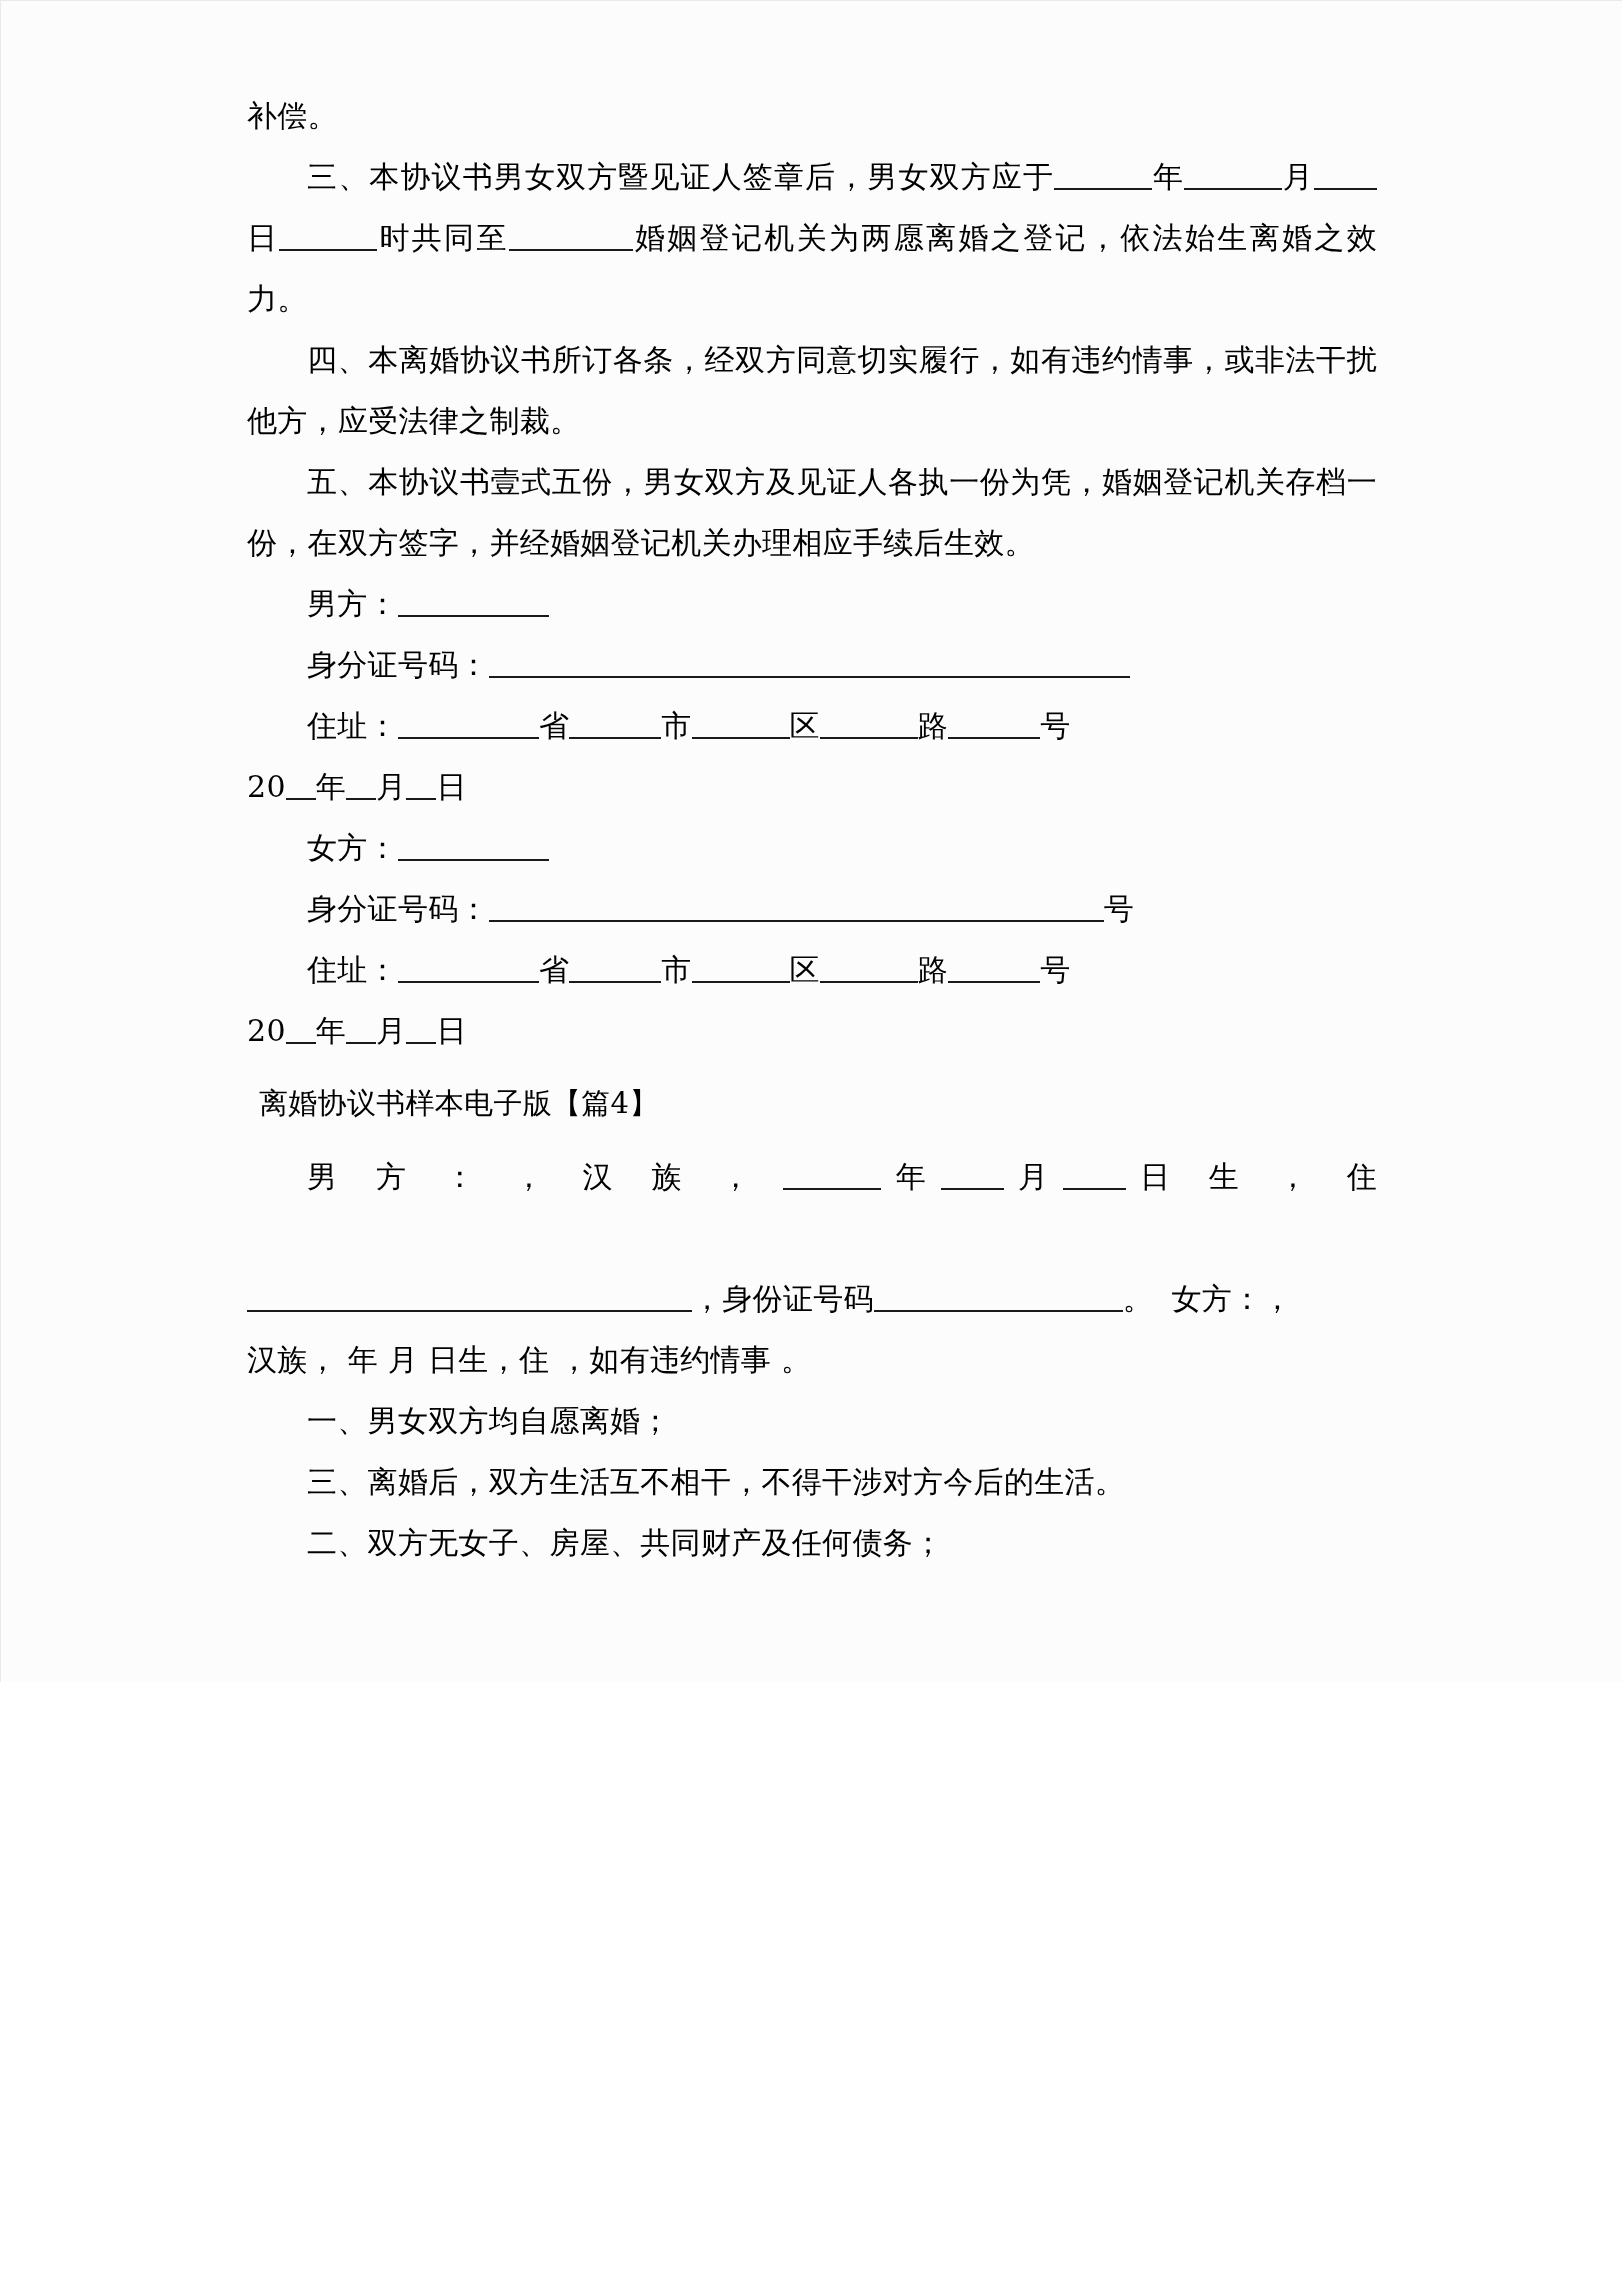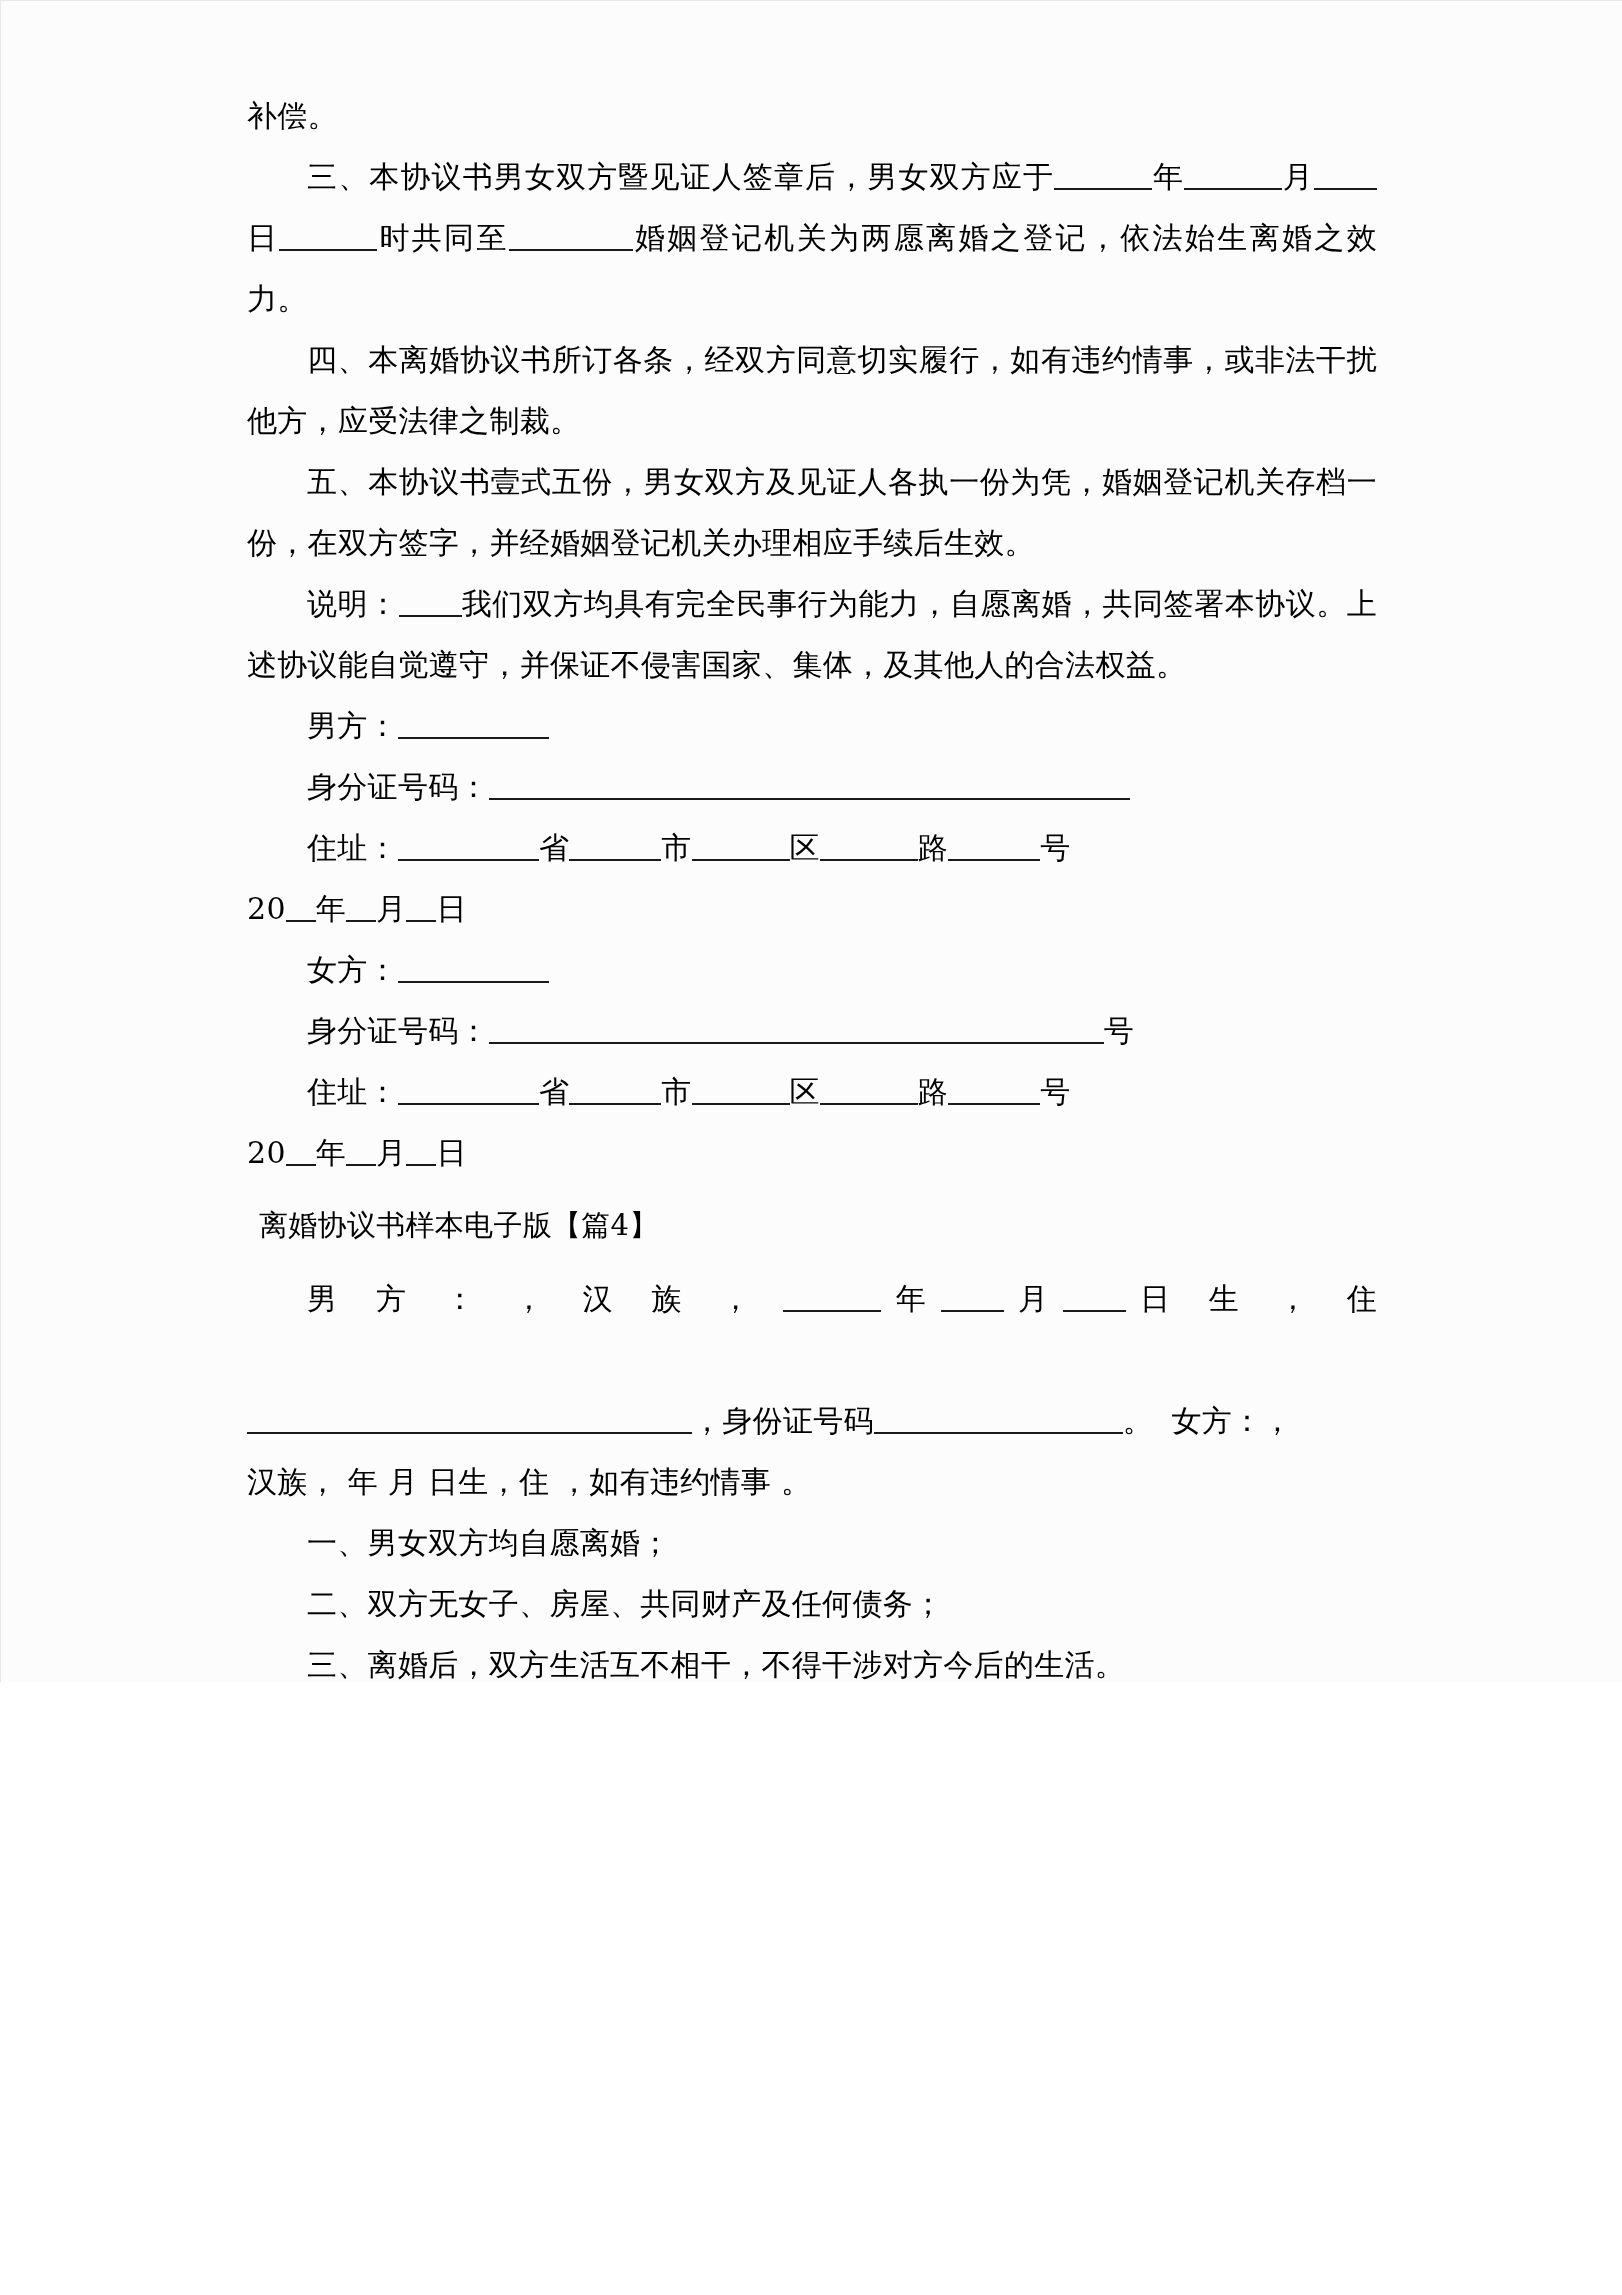--- a/index.html
+++ b/index.html
@@ -92,21 +92,20 @@
   <div class="content">
 
     <p class="noindent"><span>补偿。</span></p>
 
     <p class="indent"><span>三、本协议书男女双方暨见证人签章后，男女双方应于</span><span class="u u-l"></span><span>年</span><span class="u u-l"></span><span>月</span><span class="u u-m"></span><span>日</span><span class="u u-l"></span><span>时共同至</span><span class="u u-xl"></span><span>婚姻登记机关为两愿离婚之登记，依法始生离婚之效力。</span></p>
 
     <p class="indent"><span>四、本离婚协议书所订各条，经双方同意切实履行，如有违约情事，或非法干扰他方，应受法律之制裁。</span></p>
 
     <p class="indent"><span>五、本协议书壹式五份，男女双方及见证人各执一份为凭，婚姻登记机关存档一份，在双方签字，并经婚姻登记机关办理相应手续后生效。</span></p>
 
-    <p class="indent"><span>说明：</span><span class="u u-m"></span><span>我们双方均具有完全民事行为能力，自愿离婚，共同签署本协议。上述协议能自觉遵守，并保证不侵害国家、集体，及其他人的合法权益。</span></p>
 
     <p class="indent"><span>男方：</span><span class="u u-name"></span></p>
 
     <p class="indent"><span>身分证号码：</span><span class="u u-id"></span></p>
 
     <p class="indent"><span>住址：</span><span class="u u-addr"></span><span>省</span><span class="u u-addr-s"></span><span>市</span><span class="u u-addr-m"></span><span>区</span><span class="u u-addr-m"></span><span>路</span><span class="u u-addr-s"></span><span>号</span></p>
 
     <p class="noindent"><span>20</span><span class="u u-dateslot"></span><span>年</span><span class="u u-dateslot"></span><span>月</span><span class="u u-dateslot"></span><span>日</span></p>
 
     <p class="indent"><span>女方：</span><span class="u u-name"></span></p>
@@ -120,19 +119,19 @@
     <p class="heading">离婚协议书样本电子版【篇4】</p>
 
     <p class="indent sparse"><span>男 方 ：   ， 汉 族 ，</span><span class="gap-pad"></span><span class="u u-l"></span><span>年</span><span class="u u-m"></span><span>月</span><span class="u u-m"></span><span>日 生 ，  住</span></p>
 
     <p class="noindent"><span class="u u-free2"></span><span>，身份证号码</span><span class="u u-free3"></span><span>。</span><span class="gap-pad"></span><span>女方：，</span></p>
 
     <p class="noindent">汉族， 年 月 日生，住 ，如有违约情事 。</p>
 
 
     <p class="indent">一、男女双方均自愿离婚；</p>
+    <p class="indent">三、离婚后，双方生活互不相干，不得干涉对方今后的生活。</p>
     <p class="indent">二、双方无女子、房屋、共同财产及任何债务；</p>
-    <p class="indent">三、离婚后，双方生活互不相干，不得干涉对方今后的生活。</p>
 
 
   </div>
 </div>
 
 
 </body></html>

